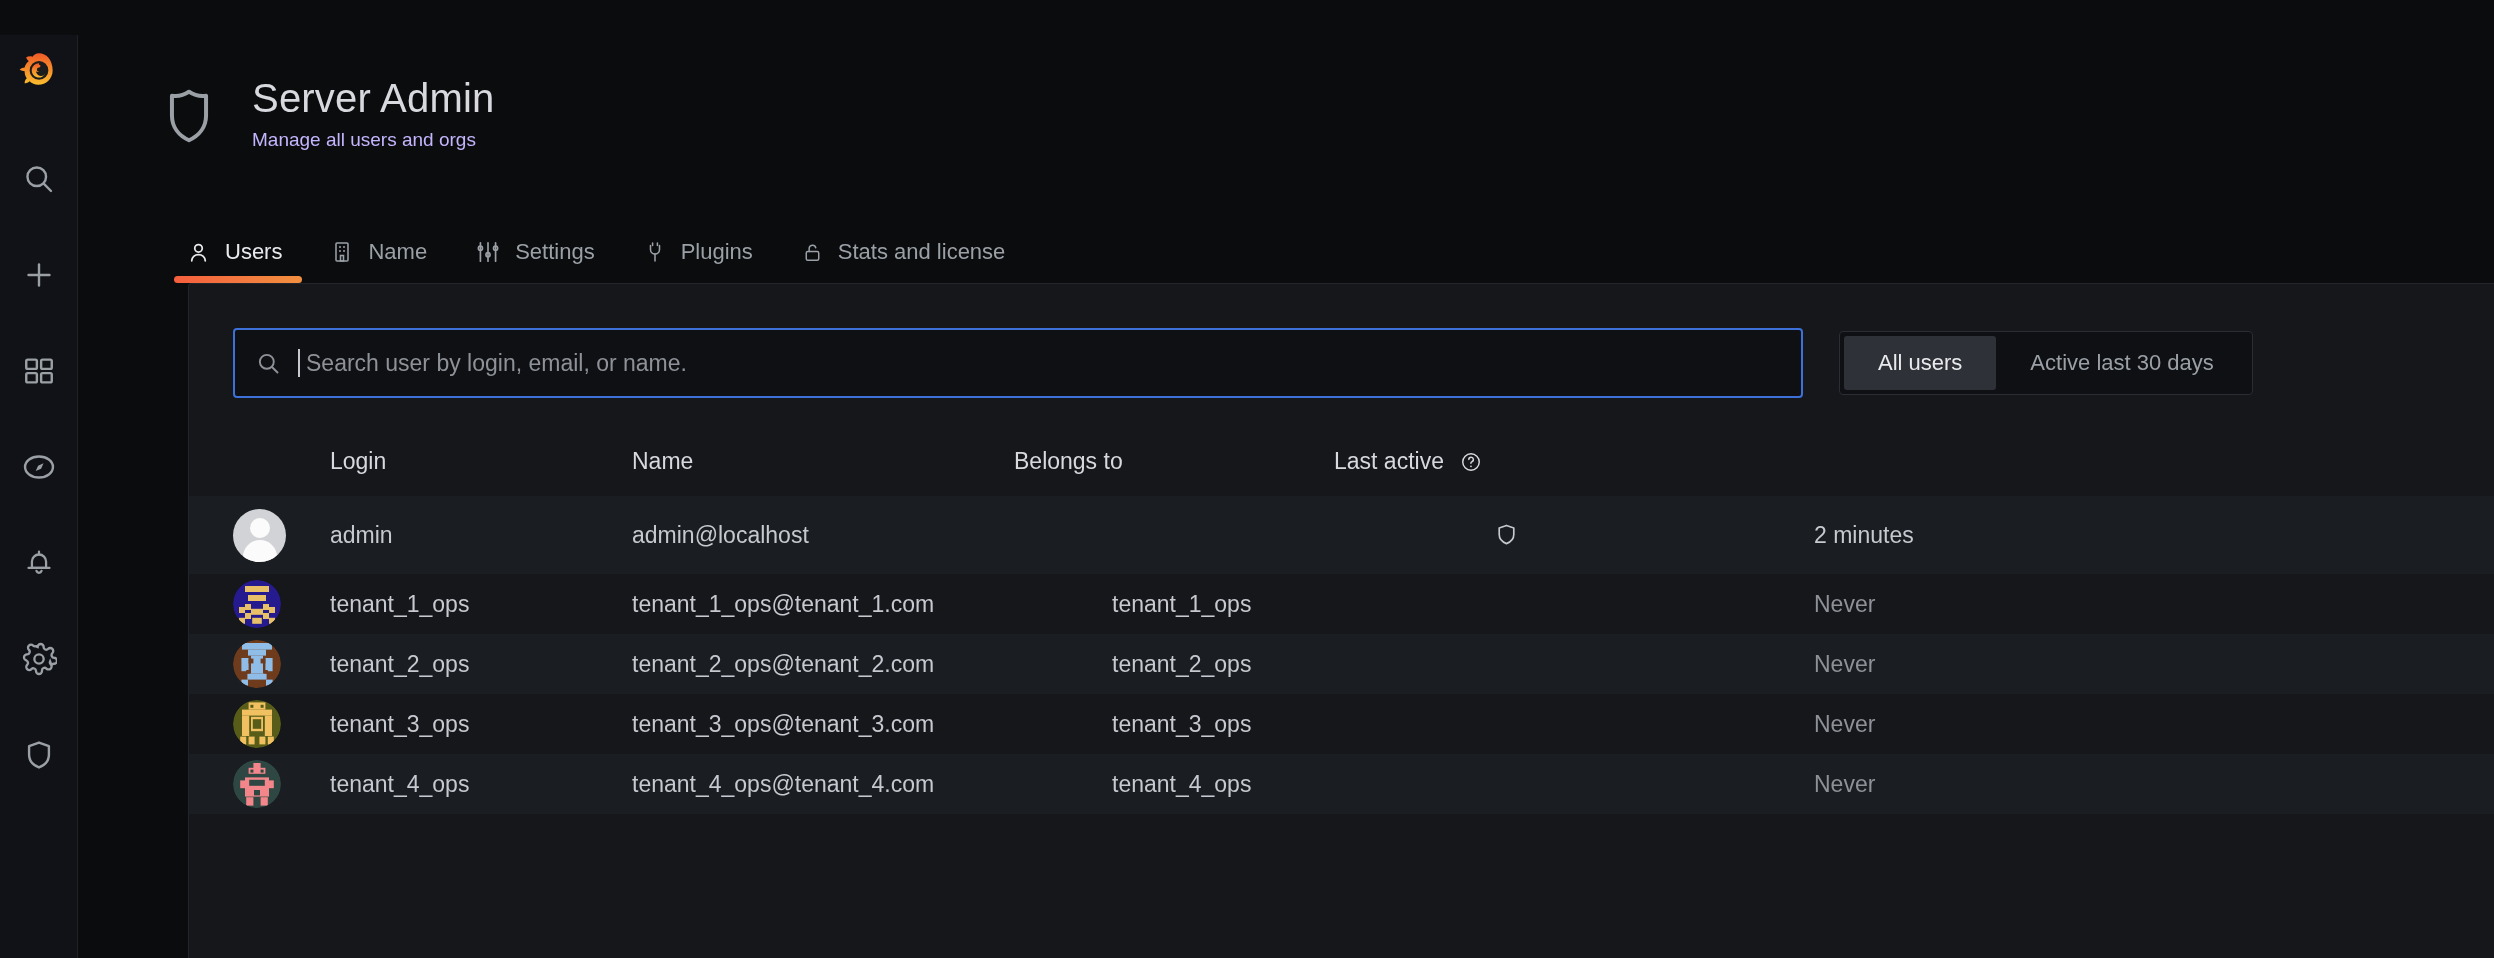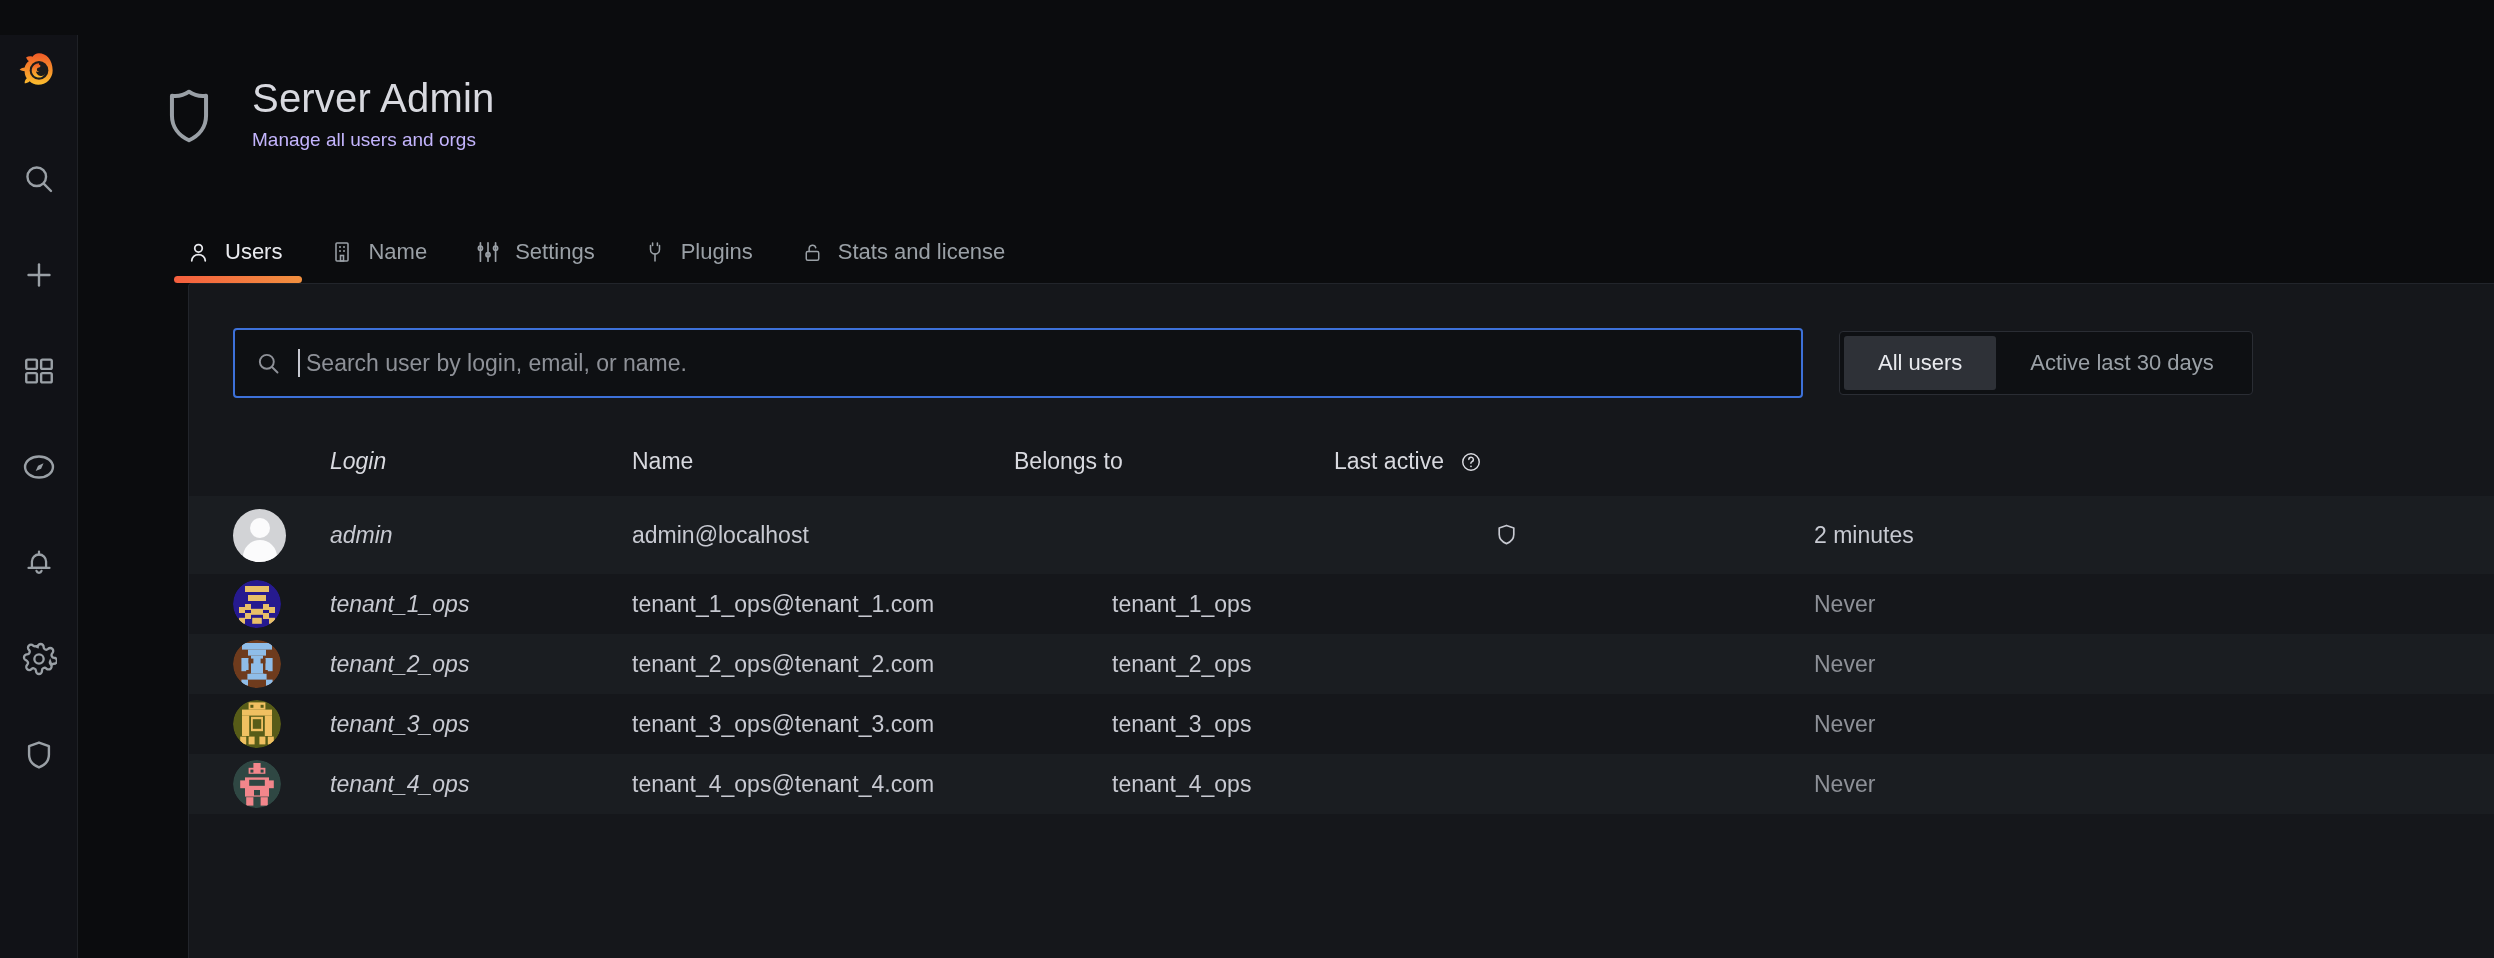--- a/index.html
+++ b/index.html
@@ -153,21 +153,21 @@
     font-size: 23px;
   }
   .u-head {
     height: 70px; color: #d8d9df; font-weight: 500;
   }
   .u-body-row { height: 60px; color: #c7c9d1; cursor: pointer; }
   .u-body-row.tall { height: 78px; }
   .u-body-row.stripe { background: #1a1d21; }
 
   .c-avatar { flex: 0 0 97px; display: flex; align-items: center; }
-  .c-login  { flex: 0 0 302px; font-style: italic; }
+  .c-login  { flex: 0 0 302px; }
   .c-email  { flex: 0 0 480px; }
   .c-name   { flex: 0 0 382px; }
   .c-belong { flex: 0 0 320px; display: flex; align-items: center; }
   .c-last   { flex: 1 1 auto; }
   .muted { color: #8e9198; }
 
   .avatar-img { width: 48px; height: 48px; border-radius: 50%; display: block; }
   .avatar-default {
     width: 53px; height: 53px; border-radius: 50%;
     background: #d2d3d6;

